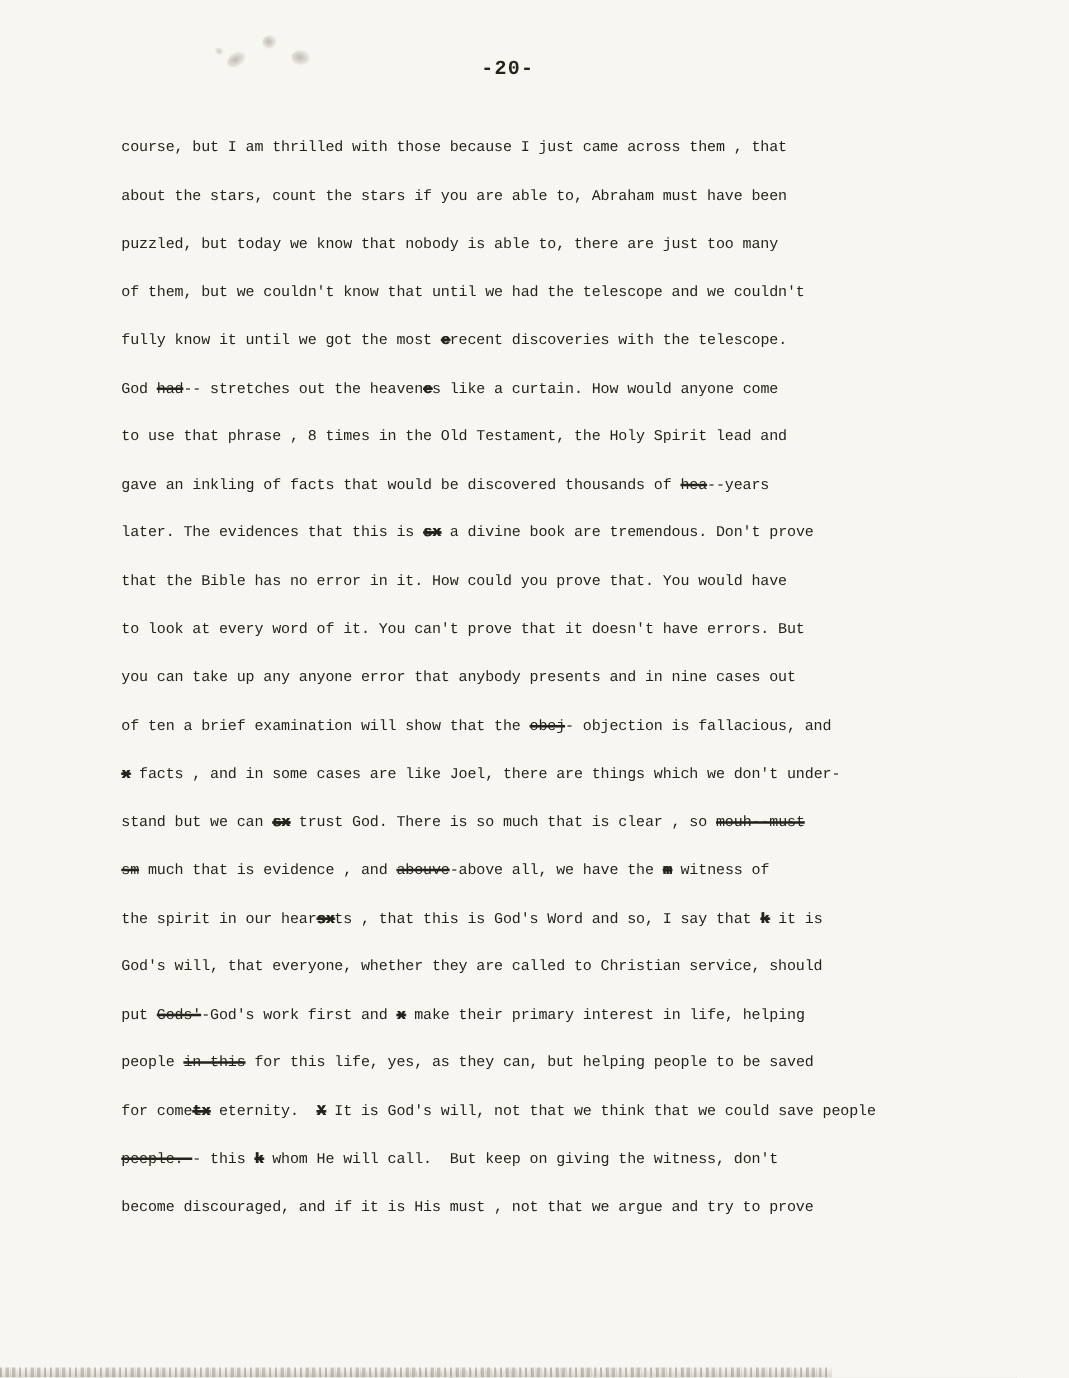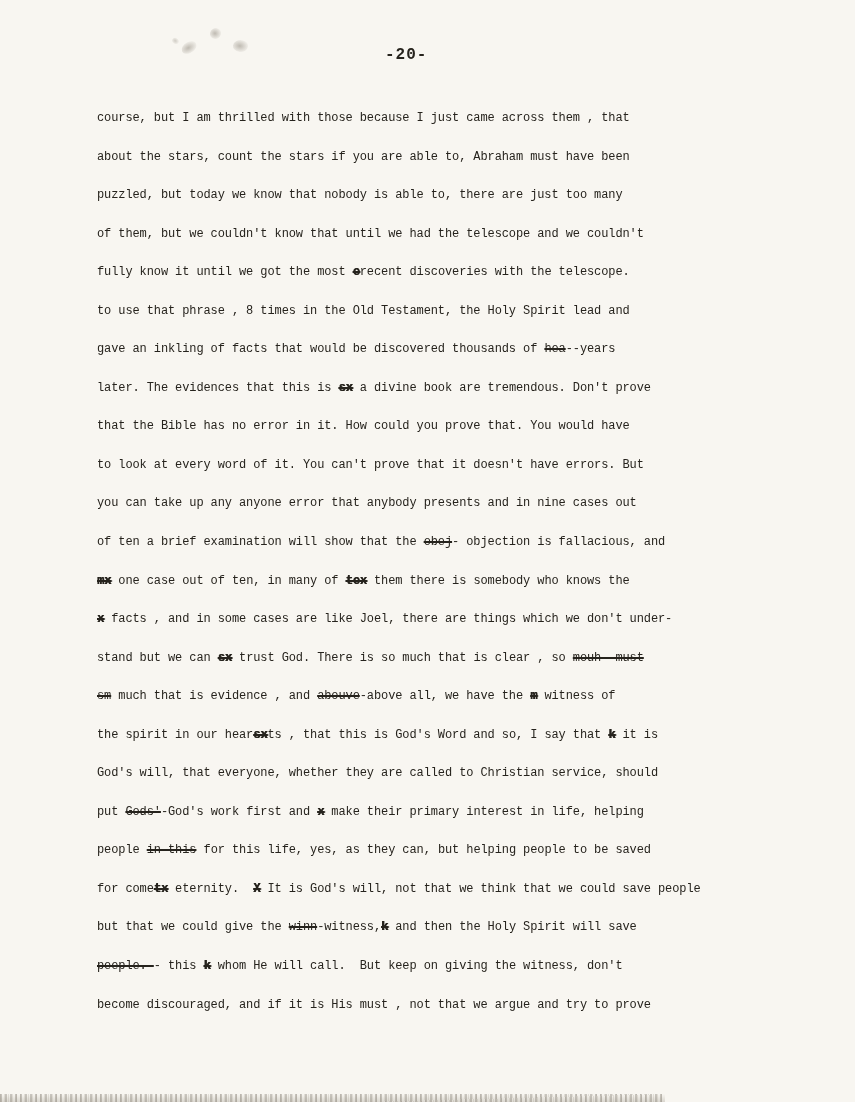--- a/index.html
+++ b/index.html
@@ -72,36 +72,35 @@
   <span class="smudge s4"></span>
 
   <div class="pagenum">-20-</div>
 
   <div class="transcript" id="transcript">
       <div class="line"><span>course, but I am thrilled with those because I just came across them , that</span></div>
       <div class="line"><span>about the stars, count the stars if you are able to, Abraham must have been</span></div>
       <div class="line"><span>puzzled, but today we know that nobody is able to, there are just too many</span></div>
       <div class="line"><span>of them, but we couldn't know that until we had the telescope and we couldn't</span></div>
       <div class="line"><span>fully know it until we got the most </span><span class="seg-ov">e</span><span>recent discoveries with the telescope.</span></div>
+      <div class="line"><span>God </span><span class="seg-st">had</span><span>-- stretches out the heaven</span><span class="seg-ov">e</span><span>s like a curtain. How would anyone come</span></div>
       <div class="line"><span>to use that phrase , 8 times in the Old Testament, the Holy Spirit lead and</span></div>
       <div class="line"><span>gave an inkling of facts that would be discovered thousands of </span><span class="seg-st">hea</span><span>--years</span></div>
       <div class="line"><span>later. The evidences that this is </span><span class="seg-ov">sx</span><span> a divine book are tremendous. Don't prove</span></div>
       <div class="line"><span>that the Bible has no error in it. How could you prove that. You would have</span></div>
       <div class="line"><span>to look at every word of it. You can't prove that it doesn't have errors. But</span></div>
       <div class="line"><span>you can take up any anyone error that anybody presents and in nine cases out</span></div>
       <div class="line"><span>of ten a brief examination will show that the </span><span class="seg-st">obej</span><span>- objection is fallacious, and</span></div>
-      <div class="line"><span class="seg-ov">mx</span><span> one case out of ten, in many of </span><span class="seg-ov">tex</span><span> them there is somebody who knows the</span></div>
       <div class="line"><span class="seg-ov">x</span><span> facts , and in some cases are like Joel, there are things which we don't under-</span></div>
       <div class="line"><span>stand but we can </span><span class="seg-ov">sx</span><span> trust God. There is so much that is clear , so </span><span class="seg-st">mouh--must</span></div>
       <div class="line"><span class="seg-st">sm</span><span> much that is evidence , and </span><span class="seg-st">abouve</span><span>-above all, we have the </span><span class="seg-ov">m</span><span> witness of</span></div>
       <div class="line"><span>the spirit in our hear</span><span class="seg-ov">sx</span><span>ts , that this is God's Word and so, I say that </span><span class="seg-ov">k</span><span> it is</span></div>
       <div class="line"><span>God's will, that everyone, whether they are called to Christian service, should</span></div>
       <div class="line"><span>put </span><span class="seg-st">Gods'</span><span>-God's work first and </span><span class="seg-ov">x</span><span> make their primary interest in life, helping</span></div>
       <div class="line"><span>people </span><span class="seg-st">in this</span><span> for this life, yes, as they can, but helping people to be saved</span></div>
       <div class="line"><span>for come</span><span class="seg-ov">tx</span><span> eternity.  </span><span class="seg-ov">X</span><span> It is God's will, not that we think that we could save people</span></div>
-      <div class="line"><span>but that we could give the </span><span class="seg-st">winn</span><span>-witness,</span><span class="seg-ov">k</span><span> and then the Holy Spirit will save</span></div>
       <div class="line"><span class="seg-st">peeple.-</span><span>- this </span><span class="seg-ov">k</span><span> whom He will call.  But keep on giving the witness, don't</span></div>
       <div class="line"><span>become discouraged, and if it is His must , not that we argue and try to prove</span></div>
     </div>
 
   <div class="scan-edge"></div>
 
 </div>
 
 </body></html>

